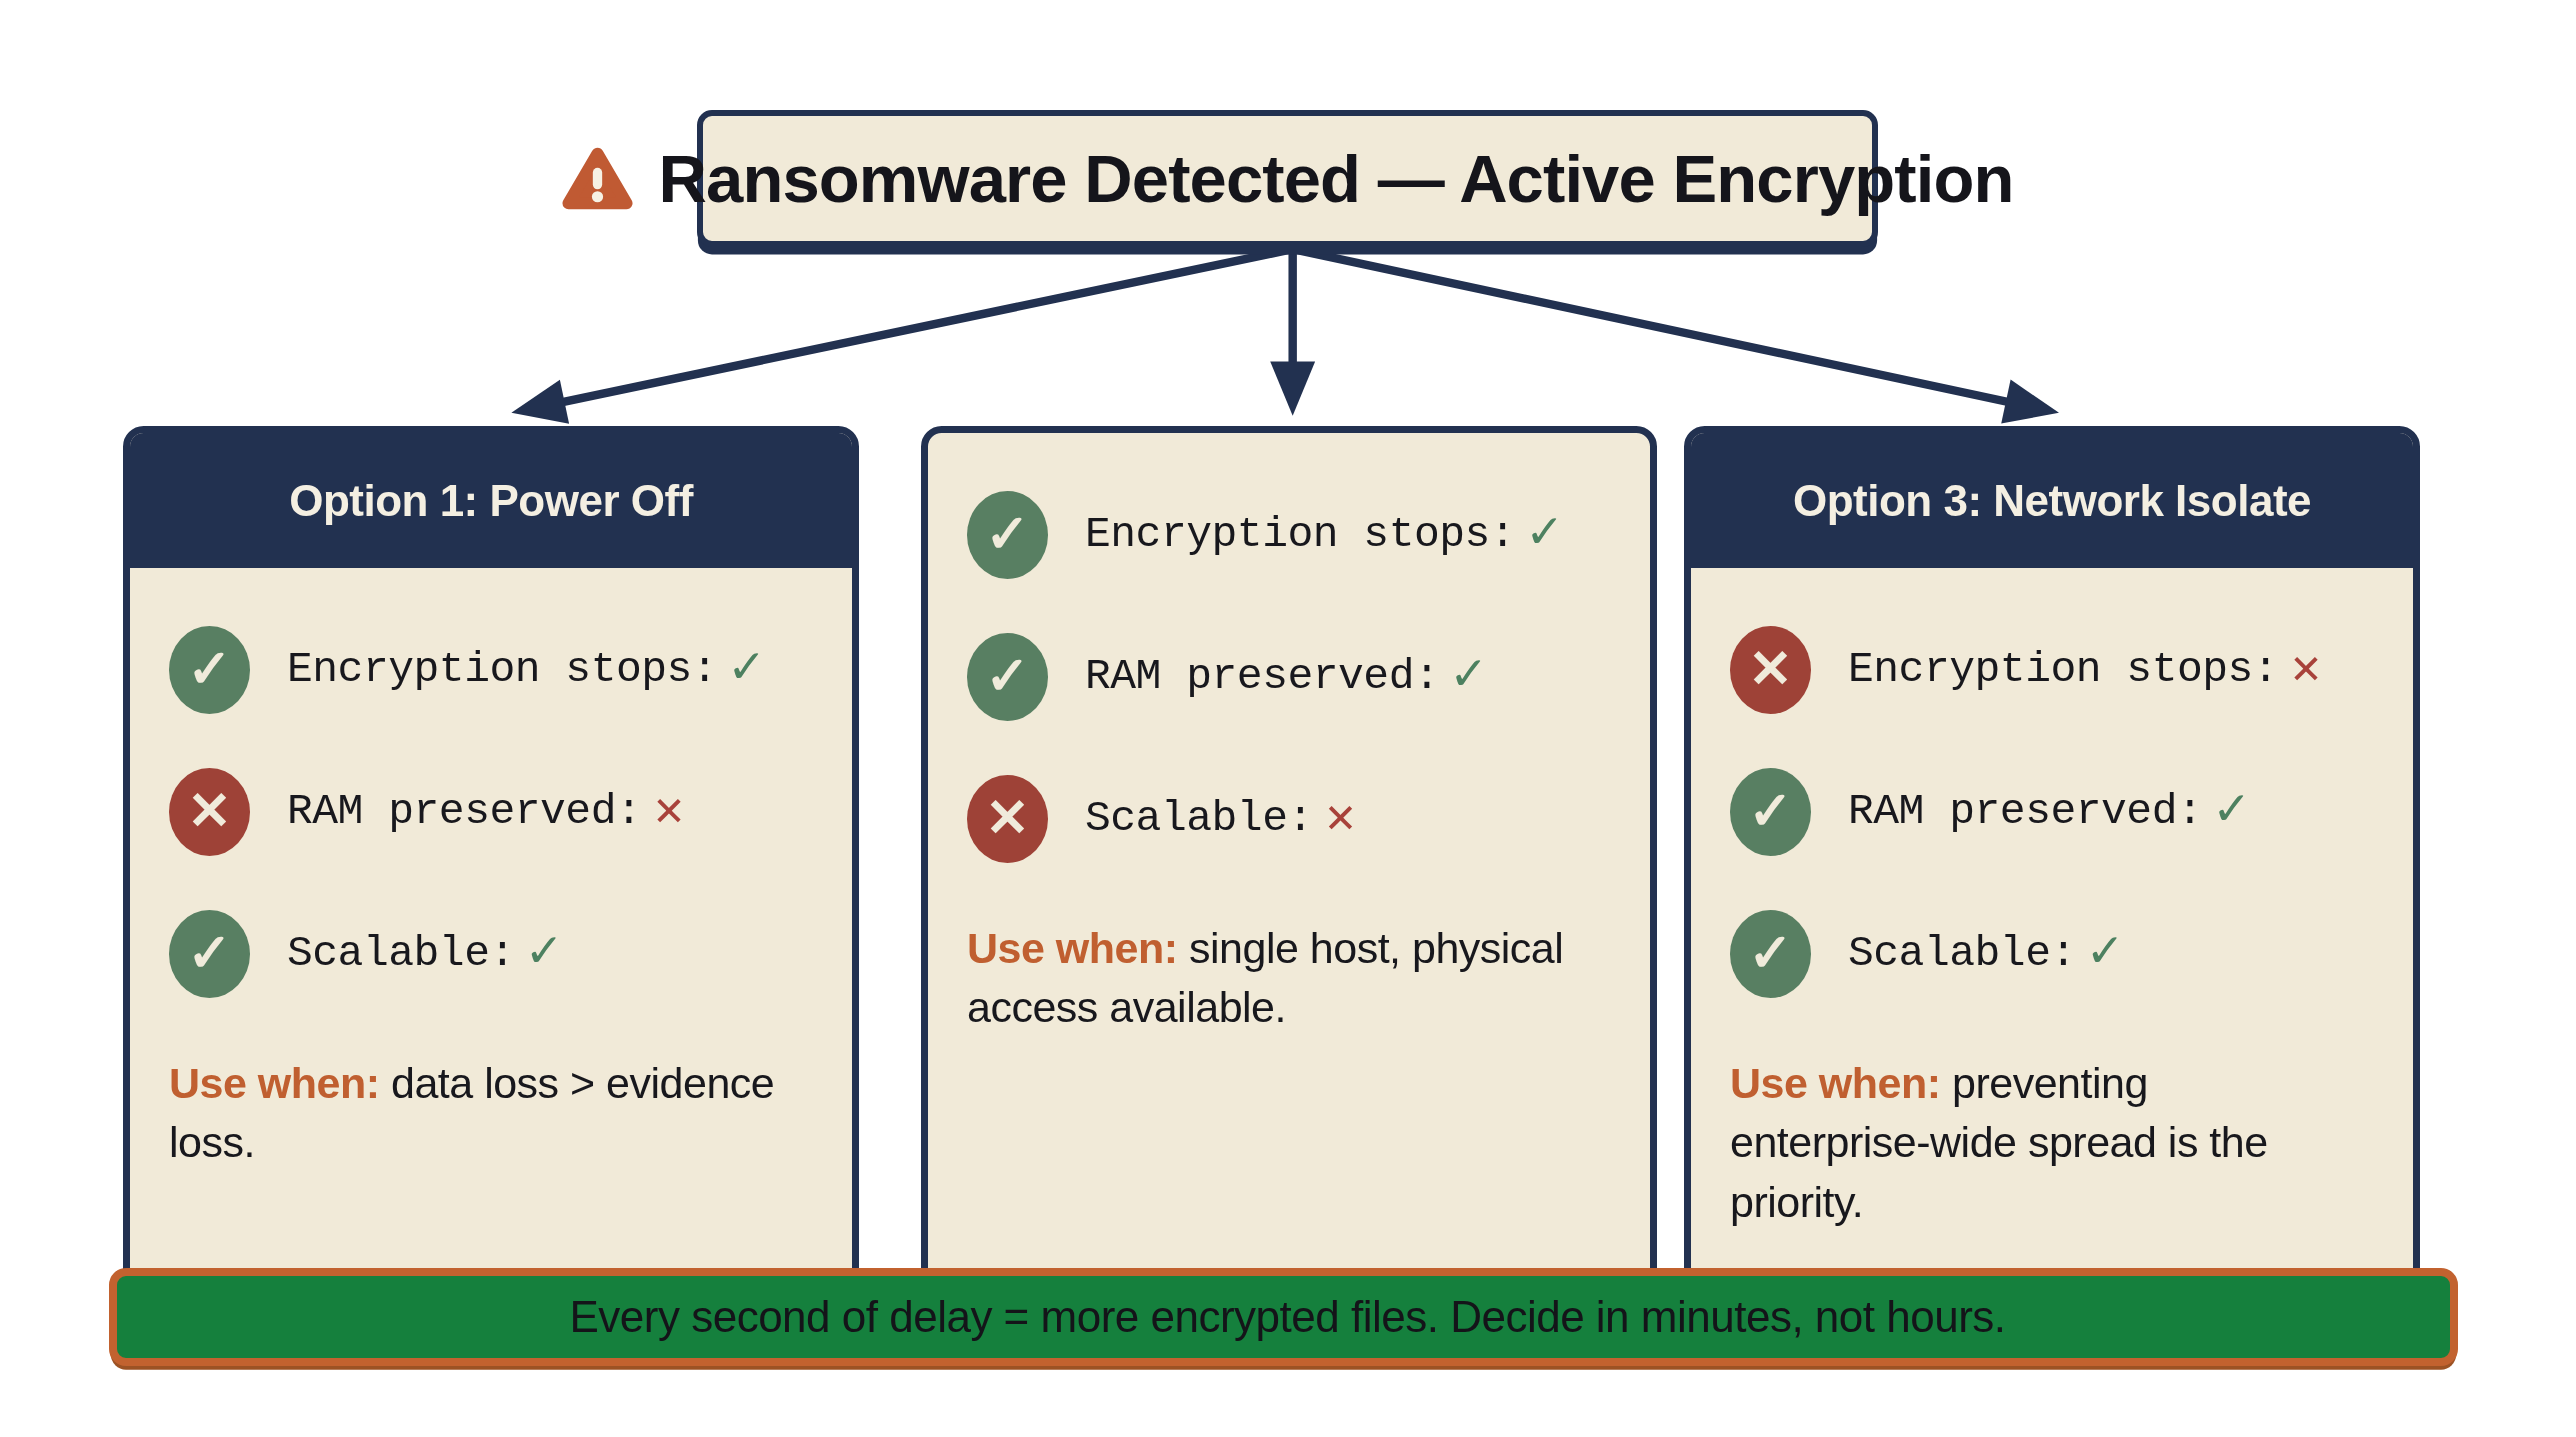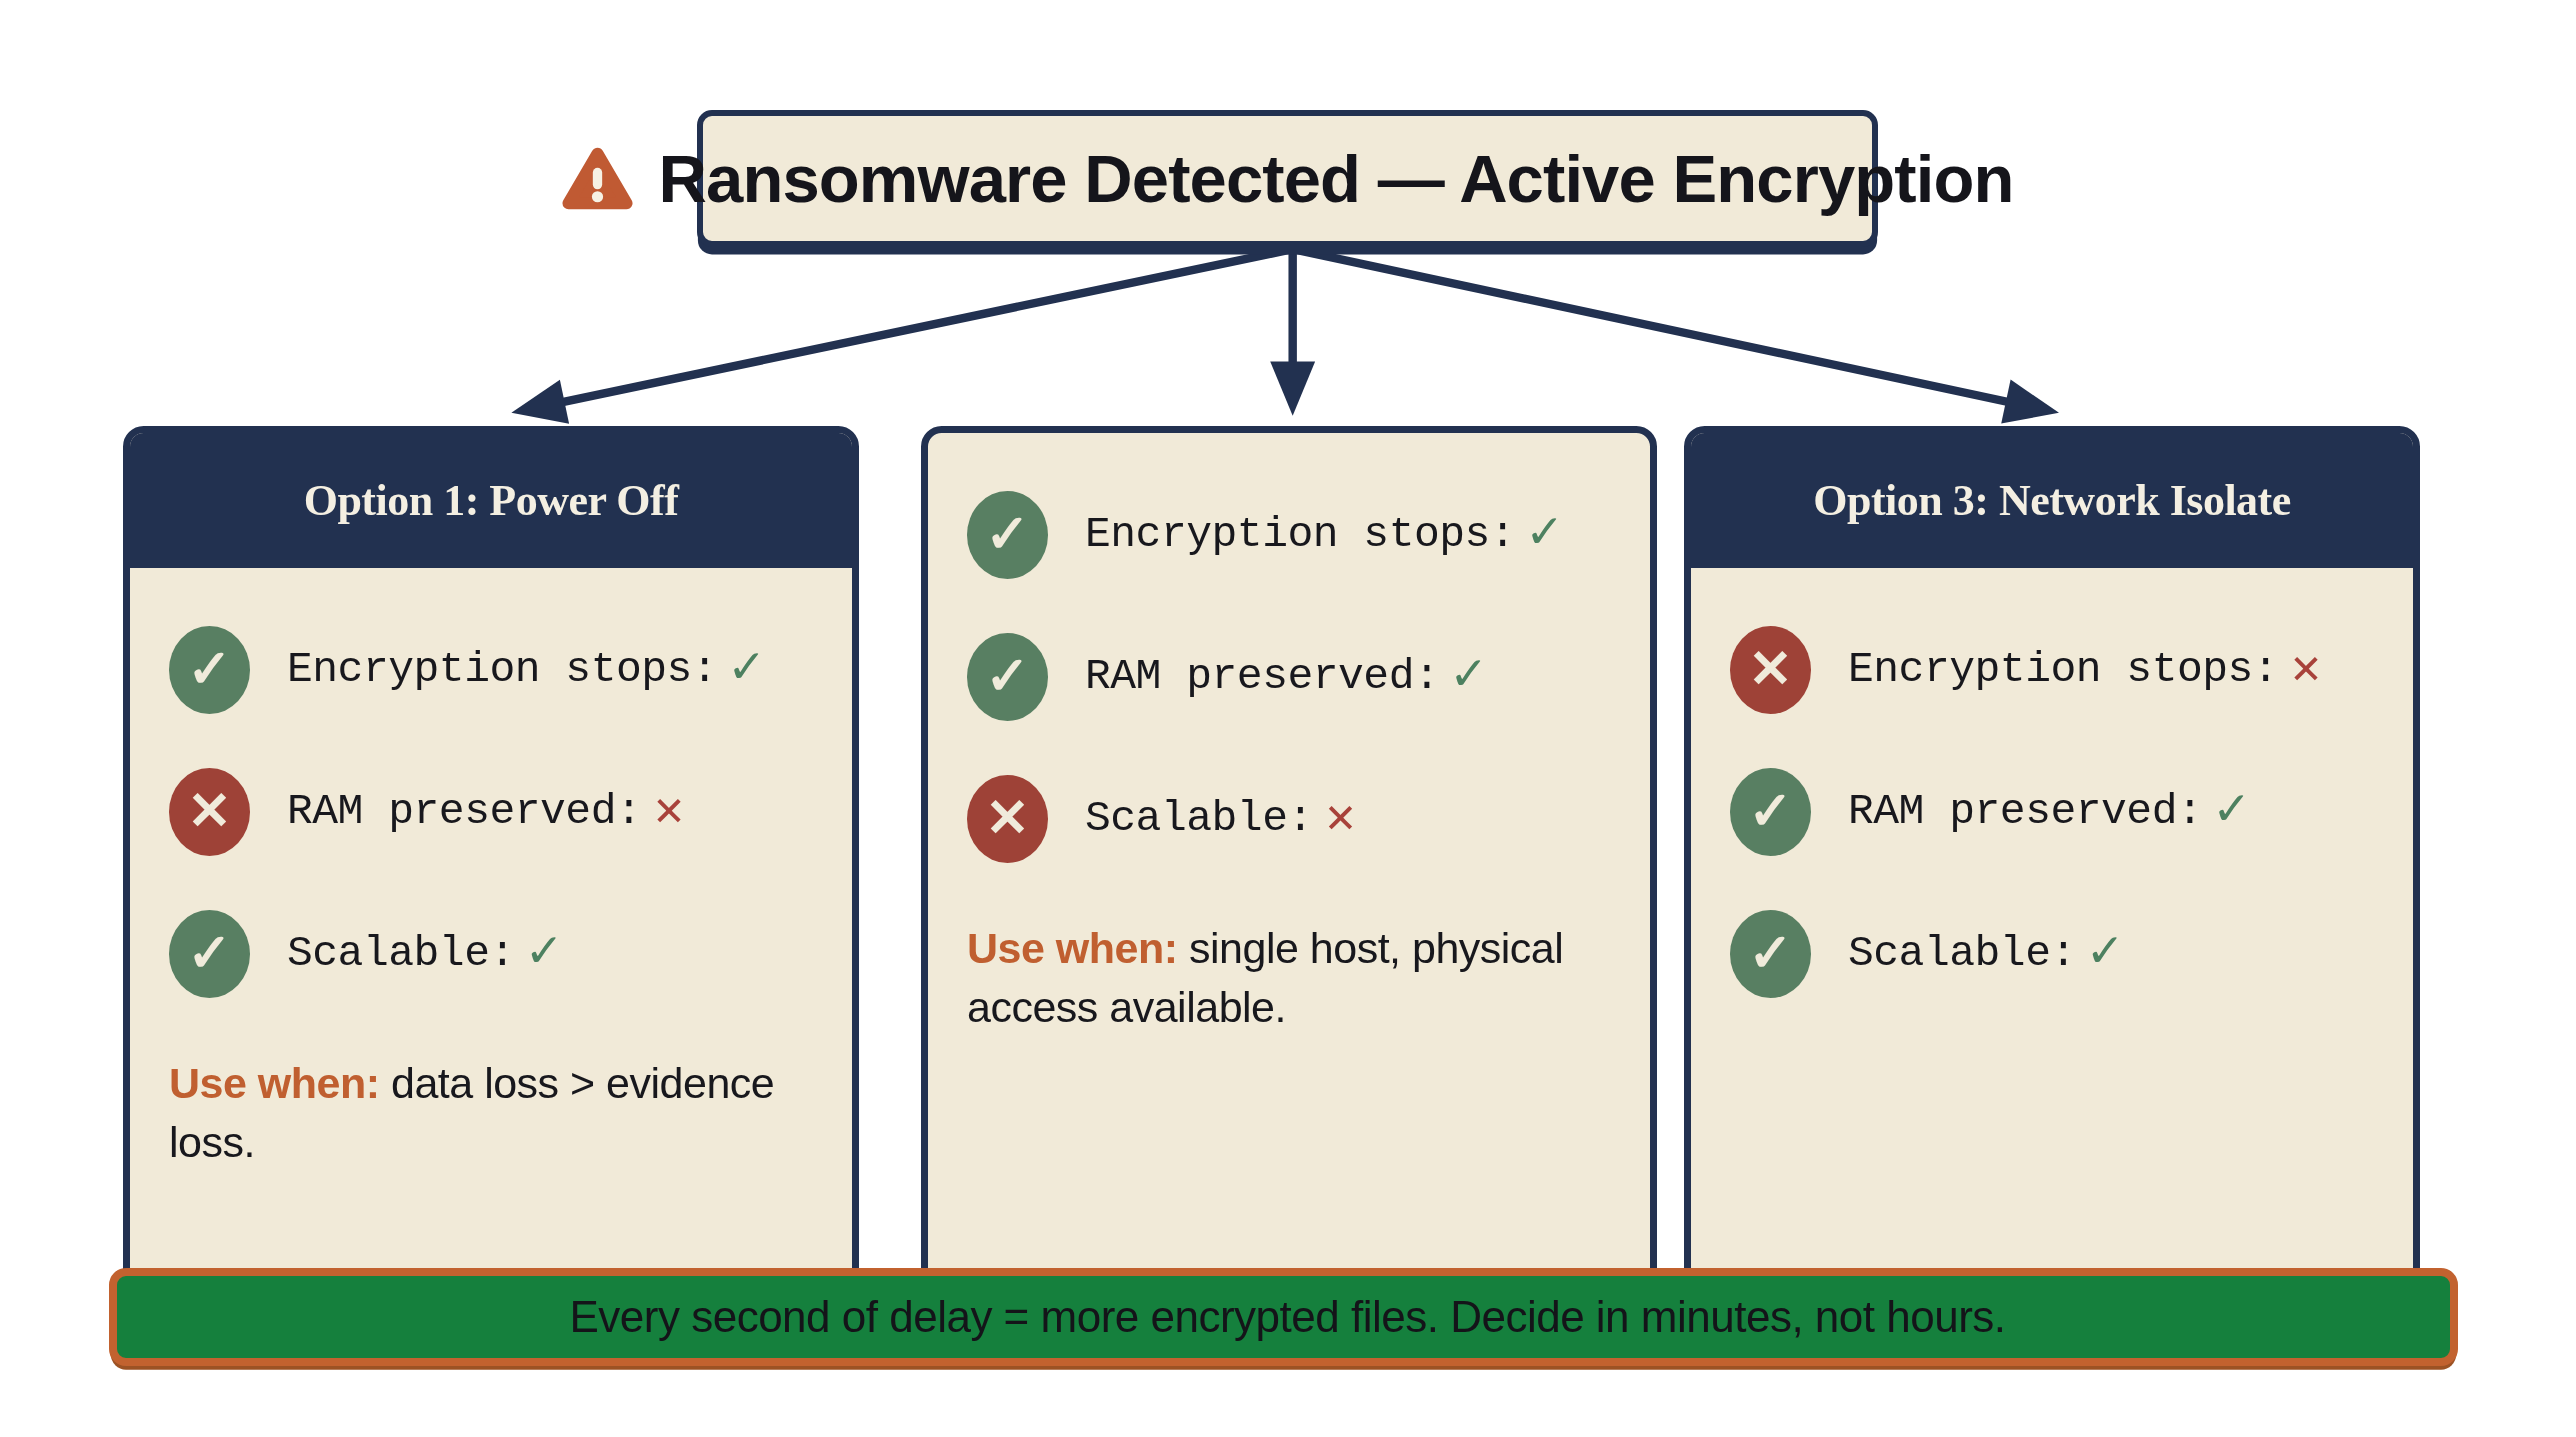--- a/index.html
+++ b/index.html
@@ -30,21 +30,21 @@
     background:#f1ead8;border:7.5px solid #223150;border-radius:20.6px;
     box-sizing:border-box;overflow:hidden;z-index:2;
   }
   .card.c1{left:123px;}
   .card.c2{left:921px;}
   .card.c3{left:1684px;}
   .card-header{
     height:135px;background:#223150;display:flex;align-items:center;justify-content:center;
   }
   .card-header span{
-    color:#f4efe2;font-size:44px;font-weight:bold;letter-spacing:-0.5px;white-space:nowrap;font-family:Liberation Serif, serif;
+    color:#f4efe2;font-size:44px;font-weight:bold;letter-spacing:-0.5px;white-space:nowrap;
   }
   .card-body{padding:58px 0 0 0;}
   .row{
     display:flex;align-items:center;gap:37px;
     padding:0 39px;margin-bottom:54px;min-height:88px;
   }
   .badge{
     flex:0 0 auto;width:81px;height:88px;border-radius:50%;
     display:flex;align-items:center;justify-content:center;
   }
@@ -174,20 +174,24 @@
             <span>✓</span>
           </span>
         <span class="rowtext"><span>RAM preserved:</span><span class="mark pass">✓</span></span>
       </div>
       <div class="row">
         <span class="badge pass">
             <span>✓</span>
           </span>
         <span class="rowtext"><span>Scalable:</span><span class="mark pass">✓</span></span>
       </div>
+      <p class="usewhen">
+        <span class="uw-label">Use when:</span>
+        <span>preventing enterprise-wide spread is the priority.</span>
+      </p>
     </div>
   </section>
 
   <div class="footer">
     <span>Every second of delay = more encrypted files. Decide in minutes, not hours.</span>
   </div>
 
 </div>
 
 

